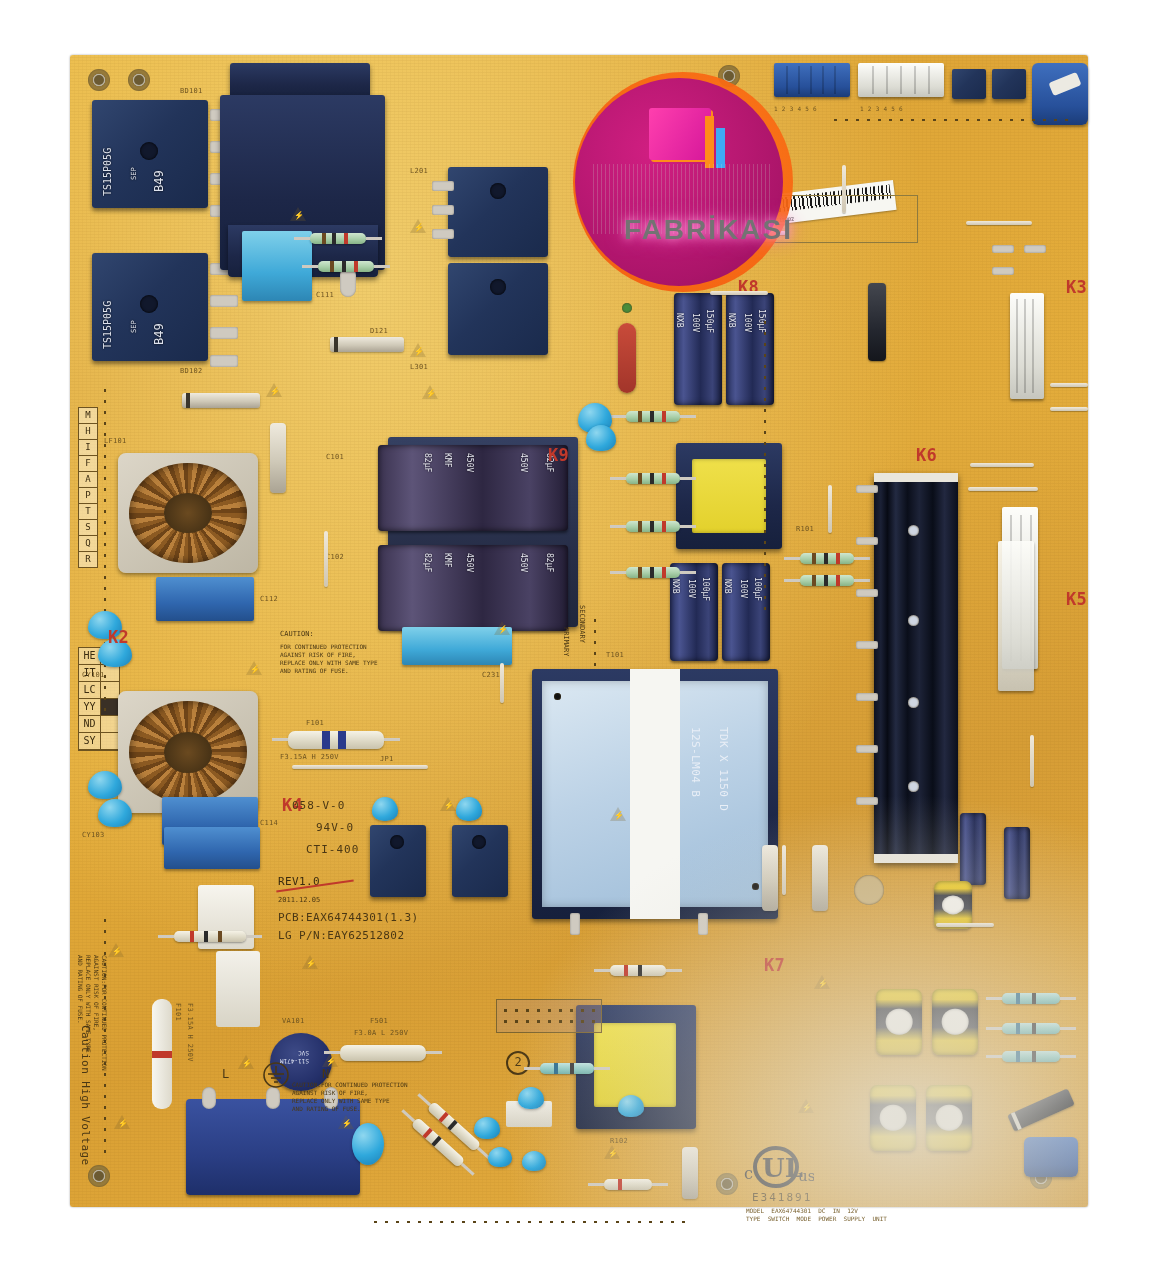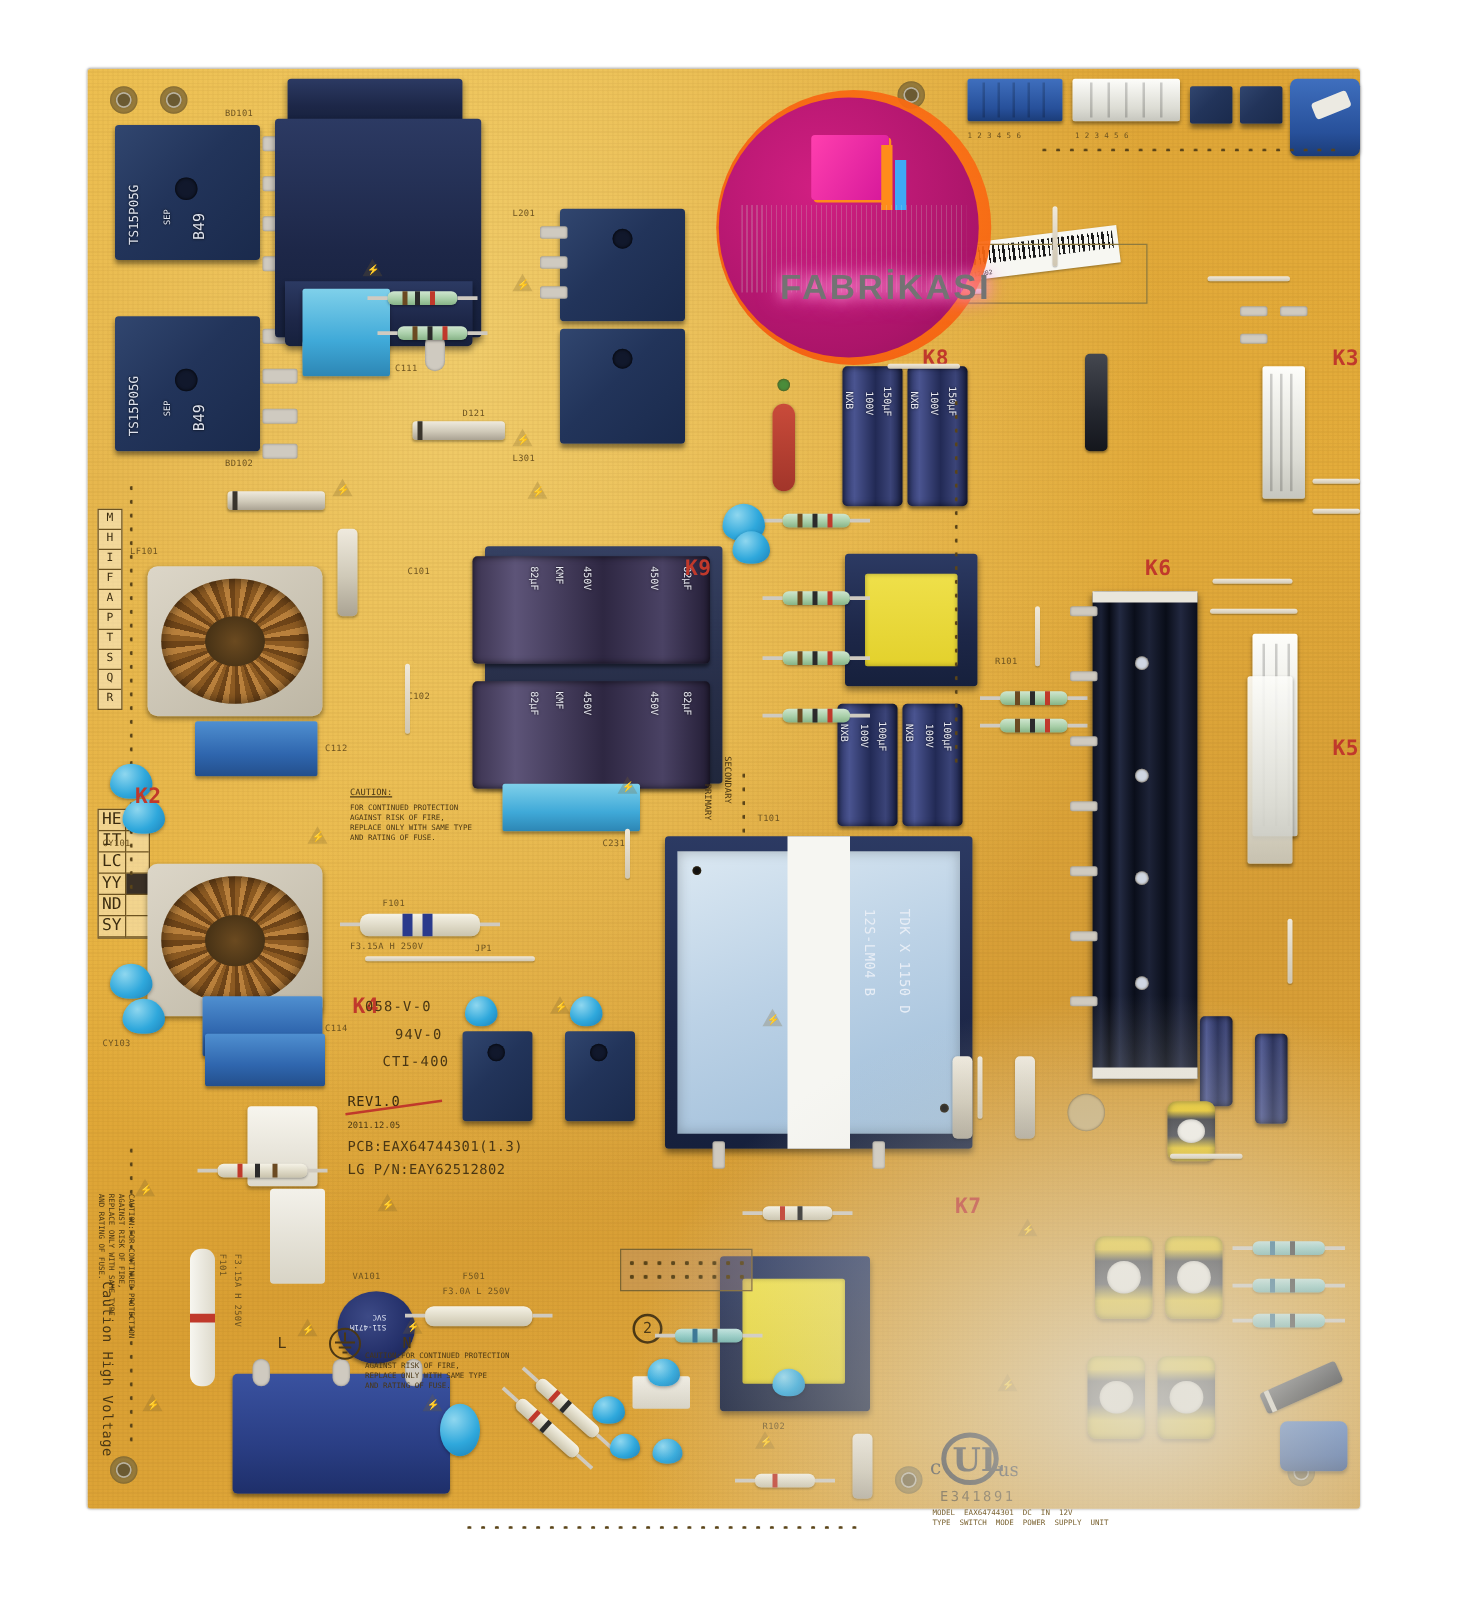--- a/index.html
+++ b/index.html
@@ -124,21 +124,21 @@
   .rot90{transform-origin:left top;transform:rotate(90deg);}
   .rot180{transform-origin:center center;transform:rotate(180deg);}
 
   
   .ladder{position:absolute;border:1px solid #6d5320;background:rgba(255,250,230,.5);}
   .ladder div{border-bottom:1px solid #6d5320;font-family:"DejaVu Sans Mono",monospace;font-size:9px;
     color:#3b2c10;text-align:center;line-height:15px;height:15px;}
   .ladder div:last-child{border-bottom:none;}
   .grid2{position:absolute;border:1px solid #6d5320;background:rgba(255,250,230,.45);display:grid;grid-template-columns:22px 18px;}
   .grid2 span{border-right:1px solid #6d5320;border-bottom:1px solid #6d5320;font-family:"DejaVu Sans Mono",monospace;
-    font-size:13px;color:#3b2c10;line-height:16px;height:16px;text-align:center;}
+    font-size:10px;color:#3b2c10;line-height:16px;height:16px;text-align:center;}
   .grid2 span.f{border-right:none;}
 
   
   .sticker{position:absolute;background:#f7f7f2;box-shadow:0 1px 2px rgba(0,0,0,.3);transform-origin:left top;}
   .sticker .bars{position:absolute;left:4px;right:4px;top:4px;height:14px;
     background:repeating-linear-gradient(90deg,#1a1a1a 0 1px,#f7f7f2 1px 3px,#1a1a1a 3px 5px,#f7f7f2 5px 8px);}
   .sticker .code{position:absolute;left:4px;bottom:1px;font-family:"DejaVu Sans Mono",monospace;font-size:5px;color:#333;}
 
   
   .wm{position:absolute;left:573px;top:72px;width:220px;height:220px;pointer-events:none;}
@@ -559,21 +559,21 @@
     <div class="silk big" style="left:252px;top:1012px;">N</div>
     <svg style="position:absolute;left:192px;top:1006px;width:28px;height:28px;" viewBox="0 0 28 28">
       <circle cx="14" cy="14" r="12" fill="none" stroke="#4a3714" stroke-width="1.6"></circle>
       <line x1="14" y1="5" x2="14" y2="12" stroke="#4a3714" stroke-width="1.6"></line>
       <line x1="6" y1="13" x2="22" y2="13" stroke="#4a3714" stroke-width="1.6"></line>
       <line x1="9" y1="17" x2="19" y2="17" stroke="#4a3714" stroke-width="1.6"></line>
       <line x1="12" y1="21" x2="16" y2="21" stroke="#4a3714" stroke-width="1.6"></line>
     </svg>
     <div class="disc" style="left:282px;top:1068px;width:32px;height:42px;border-radius:50%;"></div>
 
-    <div class="txtblk s7" style="left:210px;top:575px;text-decoration:underline;">CAUTION:</div>
+    <div class="txtblk s7" style="left:210px;top:575px;">CAUTION:</div>
     <div class="txtblk s6" style="left:210px;top:588px;">FOR CONTINUED PROTECTION
 AGAINST RISK OF FIRE,
 REPLACE ONLY WITH SAME TYPE
 AND RATING OF FUSE.</div>
 
     <div class="res lead" style="left:218px;top:676px;width:96px;height:18px;border-radius:7px;">
       <div class="leadl" style="top:7px;"></div>
         <div class="leadr" style="top:7px;"></div>
       <div class="band" style="left:34px;width:8px;background:#2a3a8c;"></div>
       <div class="band" style="left:50px;width:8px;background:#2a3a8c;"></div>

